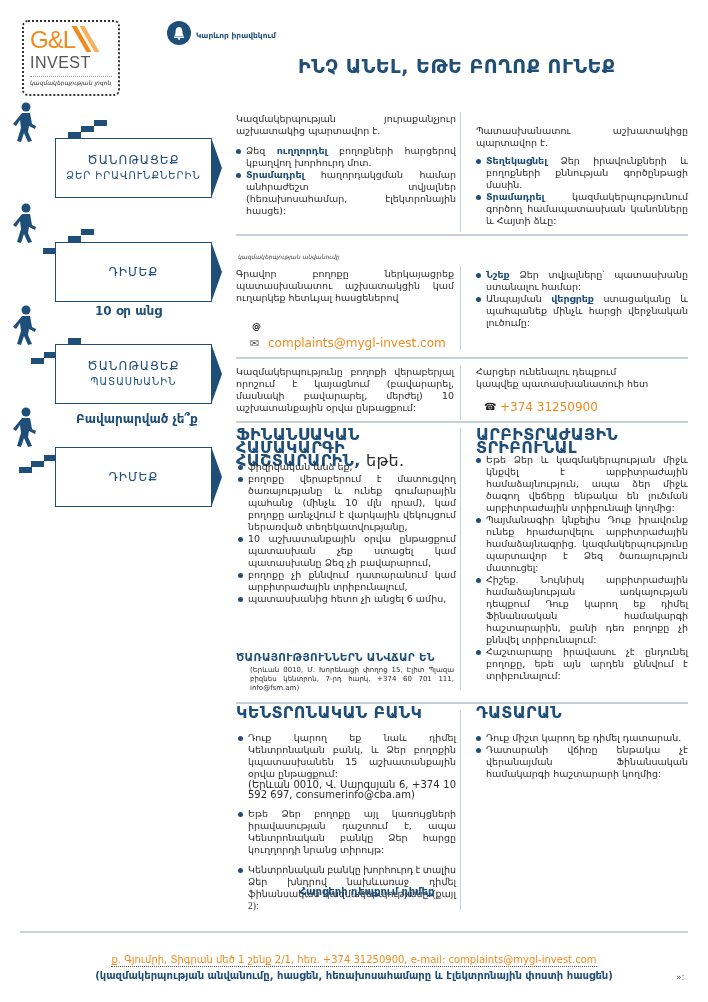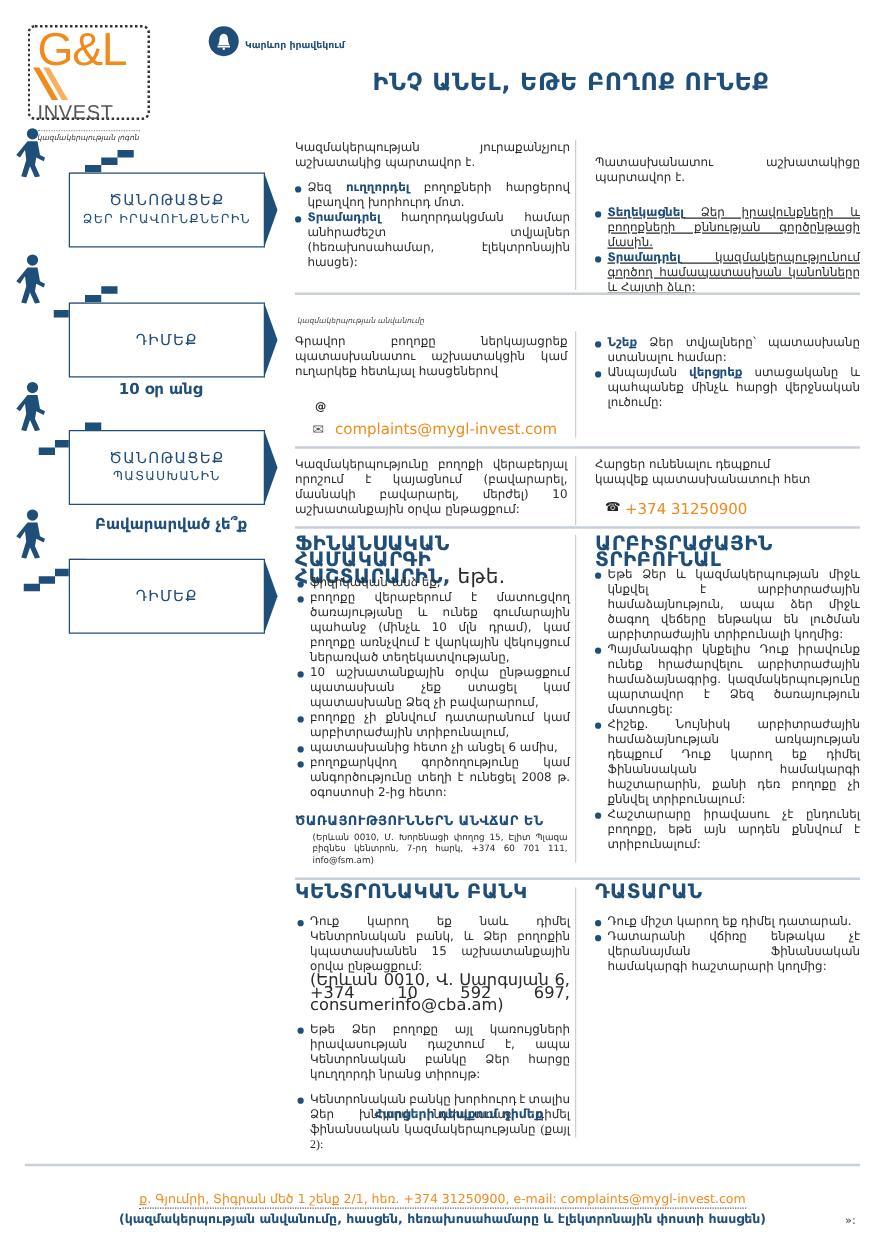--- a/index.html
+++ b/index.html
@@ -1,21 +1,21 @@
 <!DOCTYPE html>
 <html><head>
 <meta charset="utf-8">
 <style>
   * { box-sizing: border-box; margin: 0; padding: 0; }
   body { width: 708px; height: 1002px; background: #ffffff; font-family: "DejaVu Sans", "Liberation Sans", sans-serif; color: #2b2b2b; position: relative; overflow: hidden; }
   .abs { position: absolute; }
 
   
   .logo { left: 22px; top: 20px; width: 98px; height: 76px; border: 2px dotted #333; border-radius: 6px; padding: 4px 6px; }
-  .logo-gl { font-family: "Liberation Sans", sans-serif; font-size: 37px; color: #f08a1c; line-height: 28px; letter-spacing: -1px; }
+  .logo-gl { font-family: "Liberation Sans", sans-serif; font-size: 24px; color: #f08a1c; line-height: 28px; letter-spacing: -1px; }
   .logo-slash { display: inline-block; width: 22px; height: 24px; position: relative; vertical-align: top; }
   .logo-slash::before, .logo-slash::after { content: ""; position: absolute; top: 0; width: 5px; height: 26px; background: #f08a1c; transform: skewX(30deg); }
   .logo-slash::before { left: 4px; }
   .logo-slash::after { left: 12px; background: #f5b060; }
   .logo-invest { font-family: "Liberation Sans", sans-serif; font-size: 16px; color: #555; line-height: 18px; letter-spacing: 0.5px; }
   .logo-tag { font-size: 6px; color: #333; font-style: italic; margin-top: 4px; border-top: 1px dotted #999; padding-top: 2px; white-space: nowrap; }
 
   
   .bell { left: 167px; top: 21px; width: 24px; height: 24px; border-radius: 50%; background: #1f4e79; display: flex; align-items: center; justify-content: center; }
   .bell svg { width: 16px; height: 16px; }
@@ -142,21 +142,21 @@
 <div class="abs col-text" style="left:236px; top:113px; width:220px;">
   <p>Կազմակերպության յուրաքանչյուր աշխատակից պարտավոր է.</p>
   <ul style="margin-top:8px;">
     <li><span>Ձեզ </span><span class="hl">ուղղորդել</span><span> բողոքների հարցերով կբաղվող խորհուրդ մոտ.</span></li>
     <li><span></span><span class="hl">Տրամադրել</span><span> հաղորդակցման համար անհրաժեշտ տվյալներ (հեռախոսահամար, էլեկտրոնային հասցե):</span></li>
   </ul>
 </div>
 <div class="abs vr" style="left:460px; top:112px; height:120px;"></div>
 <div class="abs col-text" style="left:476px; top:125px; width:212px;">
   <p>Պատասխանատու աշխատակիցը պարտավոր է.</p>
-  <ul style="margin-top:16px;text-decoration:underline;">
+  <ul style="margin-top:6px;">
     <li><span class="hl">Տեղեկացնել</span><span> Ձեր իրավունքների և բողոքների քննության գործընթացի մասին.</span></li>
     <li><span class="hl">Տրամադրել</span><span> կազմակերպությունում գործող համապատասխան կանոնները և Հայտի ձևը:</span></li>
   </ul>
 </div>
 <div class="abs hr" style="left:236px; top:234px; width:452px;"></div>
 
 <div class="abs tiny-label" style="left:238px; top:253px;">կազմակերպության անվանումը</div>
 <div class="abs col-text" style="left:236px; top:268px; width:218px;">Գրավոր բողոքը ներկայացրեք պատասխանատու աշխատակցին կամ ուղարկեք հետևյալ հասցեներով</div>
 <div class="abs" style="left:252px; top:321px; font-size:9px; font-weight:bold;">@</div>
 <div class="abs" style="left:250px; top:337px; font-size:11px; color:#555;">✉</div>
@@ -178,21 +178,20 @@
 <div class="abs hr" style="left:236px; top:421px; width:452px;"></div>
 
 <div class="abs sec-head" style="left:236px; top:428px; width:210px;"><span>ՖԻՆԱՆՍԱԿԱՆ ՀԱՄԱԿԱՐԳԻ ՀԱՇՏԱՐԱՐԻՆ,</span><span style="font-weight:normal; color:#2b2b2b;"> եթե.</span></div>
 <div class="abs col-text" style="left:238px; top:461px; width:218px;">
   <ul>
     <li>ֆիզիկական անձ եք,</li>
     <li>բողոքը վերաբերում է մատուցվող ծառայությանը և ունեք գումարային պահանջ (մինչև 10 մլն դրամ), կամ բողոքը առնչվում է վարկային վեկույցում ներառված տեղեկատվությանը,</li>
     <li>10 աշխատանքային օրվա ընթացքում պատասխան չեք ստացել կամ պատասխանը Ձեզ չի բավարարում,</li>
     <li>բողոքը չի քննվում դատարանում կամ արբիտրաժային տրիբունալում,</li>
     <li>պատասխանից հետո չի անցել 6 ամիս,</li>
-    <li>բողոքարկվող գործողությունը կամ անգործությունը տեղի է ունեցել 2008 թ. օգոստոսի 2-ից հետո:</li>
   </ul>
 </div>
 <div class="abs sec-head" style="left:236px; top:651px; font-size:10.5px;">ԾԱՌԱՅՈՒԹՅՈՒՆՆԵՐՆ ԱՆՎՃԱՐ ԵՆ</div>
 <div class="abs col-text small" style="left:250px; top:666px; width:204px;">(Երևան 0010, Մ. Խորենացի փողոց 15, Էլիտ Պլազա բիզնես կենտրոն, 7-րդ հարկ, +374 60 701 111, info@fsm.am)</div>
 <div class="abs vr" style="left:460px; top:428px; height:262px;"></div>
 <div class="abs sec-head" style="left:476px; top:428px;">ԱՐԲԻՏՐԱԺԱՅԻՆ ՏՐԻԲՈՒՆԱԼ</div>
 <div class="abs col-text" style="left:476px; top:454px; width:212px;">
   <ul>
     <li>Եթե Ձեր և կազմակերպության միջև կնքվել է արբիտրաժային համաձայնություն, ապա ձեր միջև ծագող վեճերը ենթակա են լուծման արբիտրաժային տրիբունալի կողմից:</li>
     <li>Պայմանագիր կնքելիս Դուք իրավունք ունեք հրաժարվելու արբիտրաժային համաձայնագրից. կազմակերպությունը պարտավոր է Ձեզ ծառայություն մատուցել:</li>
@@ -200,21 +199,21 @@
     <li>Հաշտարարը իրավասու չէ ընդունել բողոքը, եթե այն արդեն քննվում է տրիբունալում:</li>
   </ul>
 </div>
 <div class="abs hr" style="left:236px; top:702px; width:452px;"></div>
 
 <div class="abs sec-head" style="left:236px; top:706px;">ԿԵՆՏՐՈՆԱԿԱՆ ԲԱՆԿ</div>
 <div class="abs col-text" style="left:238px; top:732px; width:218px;">
   <ul>
     <li>
       <span>Դուք կարող եք նաև դիմել Կենտրոնական բանկ, և Ձեր բողոքին կպատասխանեն 15 աշխատանքային օրվա ընթացքում:</span>
-      <div class="small" style="font-size:13px; line-height:10px;">(Երևան 0010, Վ. Սարգսյան 6, +374 10 592 697, consumerinfo@cba.am)</div>
+      <div class="small" style="font-size:10px; line-height:10px;">(Երևան 0010, Վ. Սարգսյան 6, +374 10 592 697, consumerinfo@cba.am)</div>
     </li>
     <li style="margin-top:8px;">Եթե Ձեր բողոքը այլ կառույցների իրավասության դաշտում է, ապա Կենտրոնական բանկը Ձեր հարցը կուղղորդի նրանց տիրույթ:</li>
     <li style="margin-top:8px;font-family:Liberation Serif, serif;">Կենտրոնական բանկը խորհուրդ է տալիս Ձեր խնդրով նախևառաջ դիմել ֆինանսական կազմակերպությանը (քայլ 2):</li>
   </ul>
 </div>
 <div class="abs vr" style="left:460px; top:710px; height:200px;"></div>
 <div class="abs sec-head" style="left:476px; top:706px;">ԴԱՏԱՐԱՆ</div>
 <div class="abs col-text" style="left:476px; top:732px; width:212px;">
   <ul>
     <li>Դուք միշտ կարող եք դիմել դատարան.</li>

